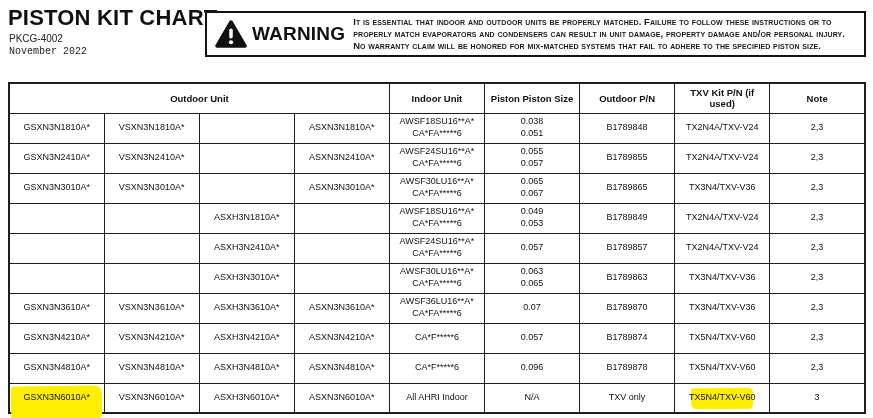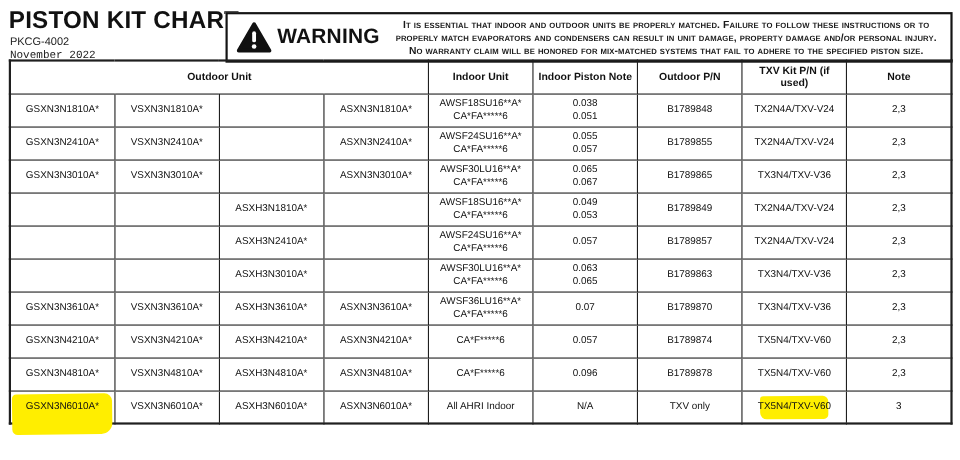--- a/index.html
+++ b/index.html
@@ -31,26 +31,26 @@
   }
   .warn-icon{width:32px;height:29px;flex:0 0 auto;}
   .warn-label{
     font-size:19px;font-weight:bold;letter-spacing:.2px;color:#111;
     margin-left:5px;flex:0 0 auto;
   }
   .warn-text{
     flex:1;margin-left:8px;
     font-size:9.4px;font-weight:bold;line-height:1.3;
     font-variant:small-caps;letter-spacing:.1px;
-    text-align:center;white-space:pre-line;color:#1a1a1a;
+    text-align:left;white-space:pre-line;color:#1a1a1a;
   }
 
   
   table.piston{
-    position:absolute;left:8px;top:54px;width:858px;
+    position:absolute;left:8px;top:82px;width:858px;
     border-collapse:collapse;table-layout:fixed;
     font-size:9px;color:#111;
   }
   table.piston{border:2px solid var(--border);}
   table.piston th, table.piston td{
     border-left:1px solid var(--border);
     border-right:1px solid var(--border);
     text-align:center;vertical-align:middle;
     padding:2px 3px;position:relative;
   }
@@ -103,21 +103,21 @@
         <col style="width:11.11%">
         <col style="width:11.11%">
       <col style="width:11.11%">
         <col style="width:11.11%">
         <col style="width:11.12%">
     </colgroup>
     <thead>
       <tr>
         <th colspan="4">Outdoor Unit</th>
         <th>Indoor Unit</th>
-        <th>Indoor Piston Note</th>
+        <th>Piston Piston Size</th>
         <th>Outdoor P/N</th>
         <th>TXV Kit P/N (if used)</th>
         <th>Note</th>
       </tr>
     </thead>
     <tbody>
         <tr>
           <td><span class="cell-text">GSXN3N1810A*</span></td>
           <td><span class="cell-text">VSXN3N1810A*</span></td>
           <td><span class="cell-text"></span></td>

